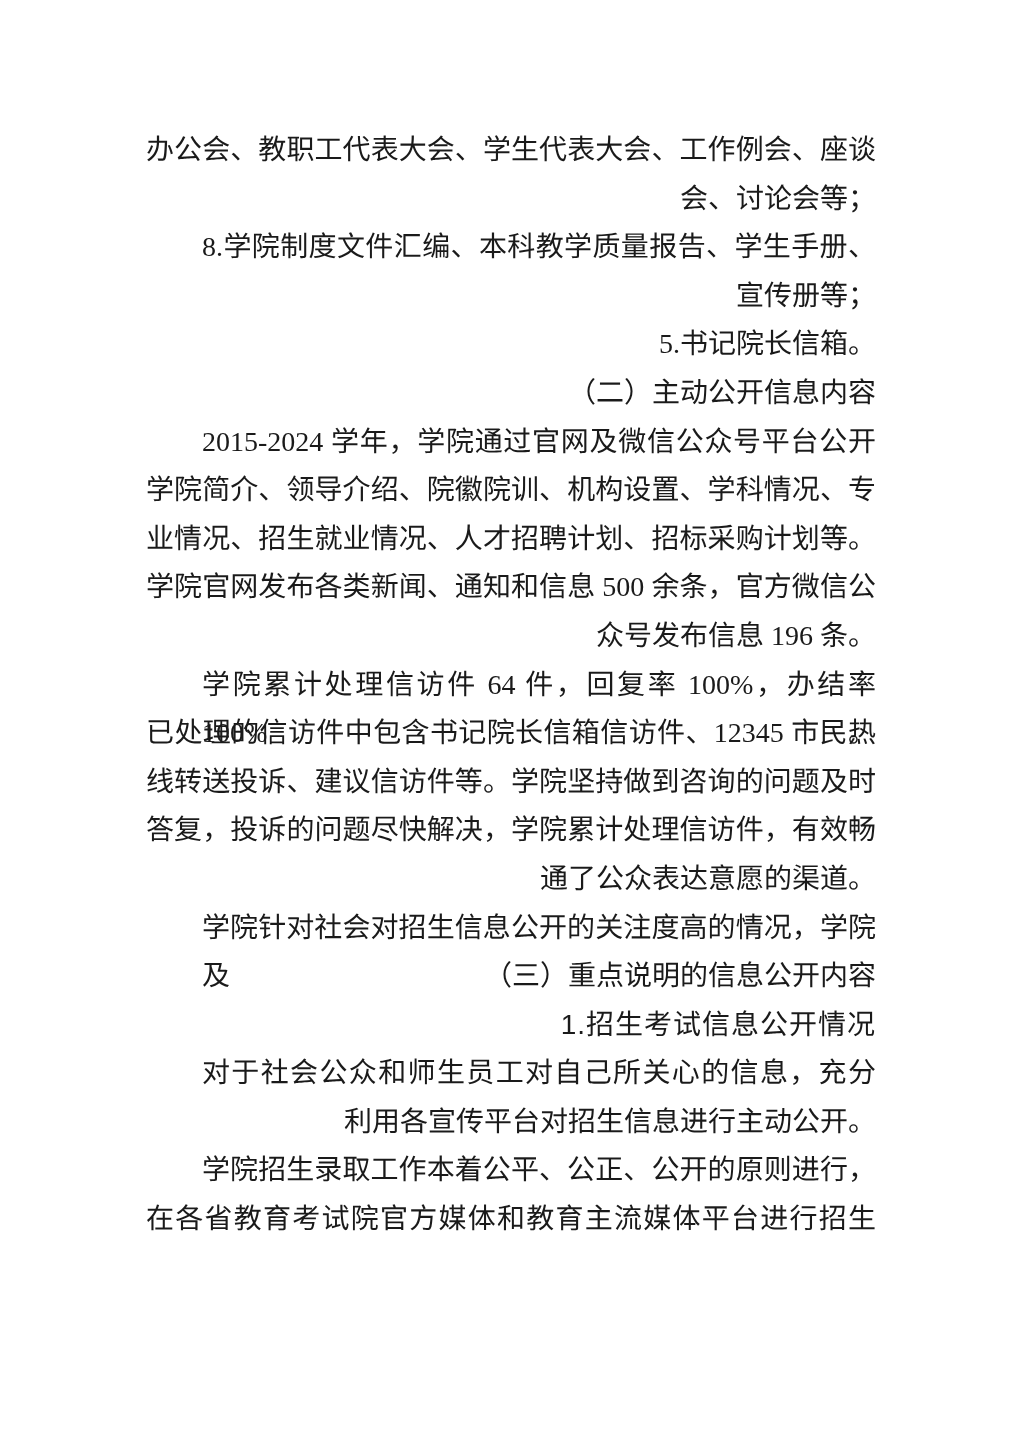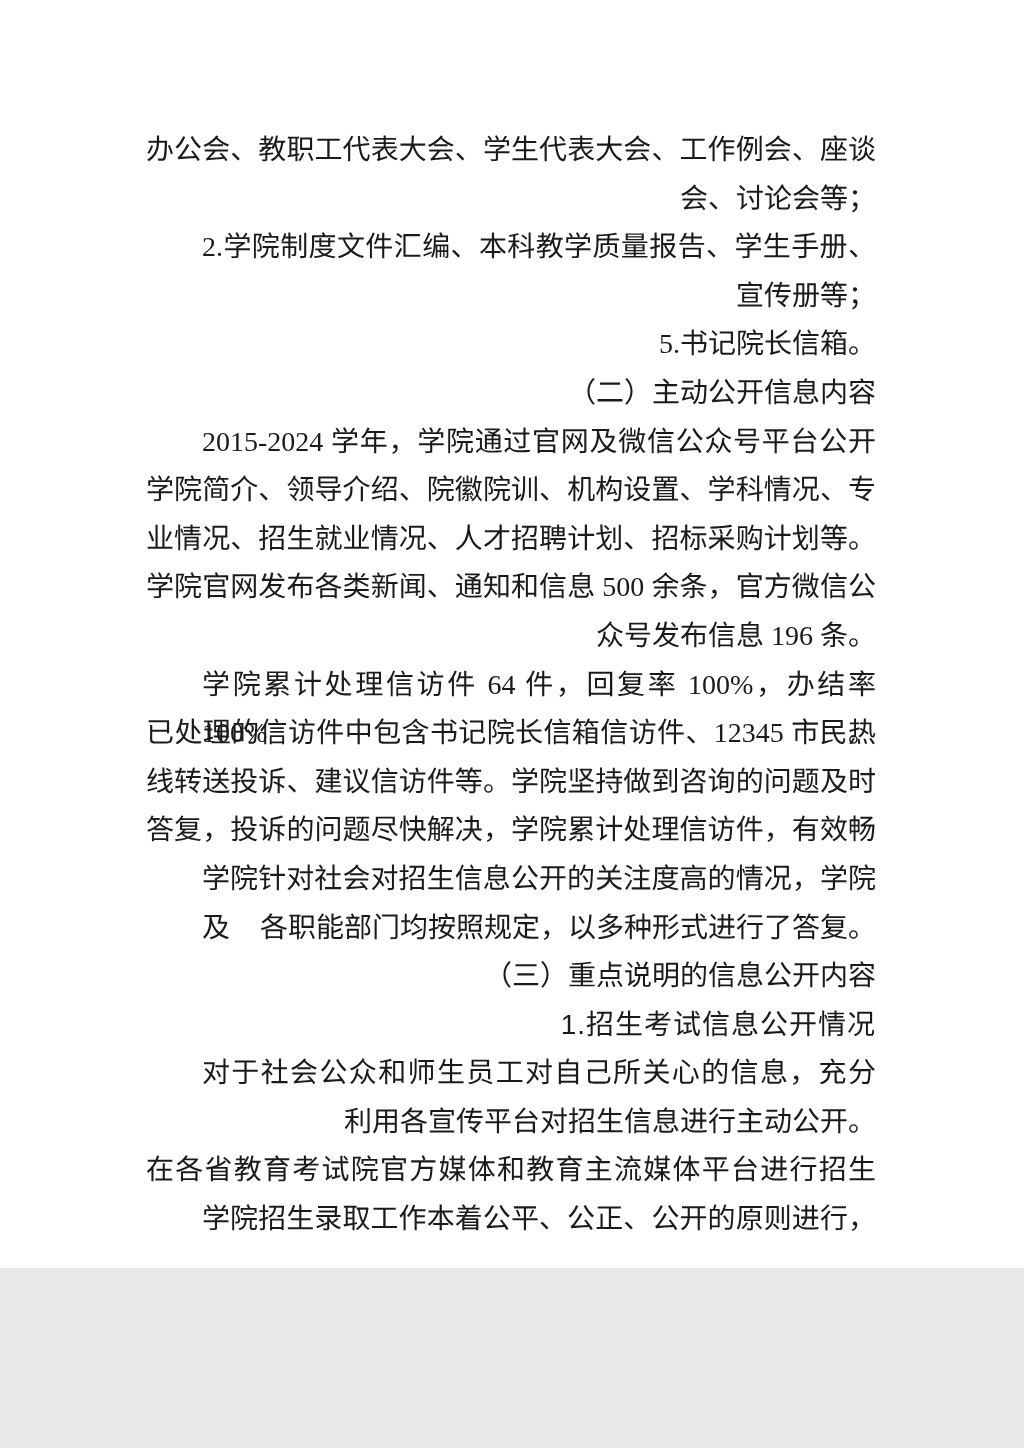--- a/index.html
+++ b/index.html
@@ -3,21 +3,21 @@
 <meta charset="utf-8">
 <style>
   html, body {
     margin: 0;
     padding: 0;
     background: #e8e8e8;
   }
   .page {
     position: relative;
     width: 1024px;
-    height: 1268px;
+    height: 1448px;
     margin: 0 auto;
     background: #ffffff;
     overflow: hidden;
     font-family: "Liberation Serif", "DejaVu Serif", serif;
     color: #1a1a1a;
   }
   .textblock {
     position: absolute;
     left: 146px;
     top: 126px;
@@ -53,35 +53,35 @@
     letter-spacing: 1px;
   }
 </style>
 </head>
 <body>
 
 <div class="page">
   <div class="textblock">
     <div class="ln just">办公会、教职工代表大会、学生代表大会、工作例会、座谈</div>
     <div class="ln">会、讨论会等；</div>
-    <div class="ln just ind">2.学院制度文件汇编、本科教学质量报告、学生手册、</div>
+    <div class="ln just ind">8.学院制度文件汇编、本科教学质量报告、学生手册、</div>
     <div class="ln">宣传册等；</div>
     <div class="ln ind">5.书记院长信箱。</div>
     <div class="ln ind h-kai">（二）主动公开信息内容</div>
     <div class="ln just ind">2015-2024 学年，学院通过官网及微信公众号平台公开</div>
     <div class="ln just">学院简介、领导介绍、院徽院训、机构设置、学科情况、专</div>
     <div class="ln just">业情况、招生就业情况、人才招聘计划、招标采购计划等。</div>
     <div class="ln just">学院官网发布各类新闻、通知和信息 500 余条，官方微信公</div>
     <div class="ln">众号发布信息 196 条。</div>
     <div class="ln just ind">学院累计处理信访件 64 件，回复率 100%，办结率 100%。</div>
     <div class="ln just">已处理的信访件中包含书记院长信箱信访件、12345 市民热</div>
     <div class="ln just">线转送投诉、建议信访件等。学院坚持做到咨询的问题及时</div>
     <div class="ln just">答复，投诉的问题尽快解决，学院累计处理信访件，有效畅</div>
+    <div class="ln">通了公众表达意愿的渠道。</div>
     <div class="ln just ind">学院针对社会对招生信息公开的关注度高的情况，学院及</div>
-    <div class="ln">各职能部门均按照规定，以多种形式进行了答复。</div>
     <div class="ln ind h-kai">（三）重点说明的信息公开内容</div>
     <div class="ln ind h-hei">1.招生考试信息公开情况</div>
     <div class="ln just ind">对于社会公众和师生员工对自己所关心的信息，充分</div>
     <div class="ln">利用各宣传平台对招生信息进行主动公开。</div>
+    <div class="ln just ind">学院招生录取工作本着公平、公正、公开的原则进行，</div>
     <div class="ln just">在各省教育考试院官方媒体和教育主流媒体平台进行招生</div>
-    <div class="ln just ind">学院招生录取工作本着公平、公正、公开的原则进行，</div>
   </div>
 </div>
 
 </body></html>

